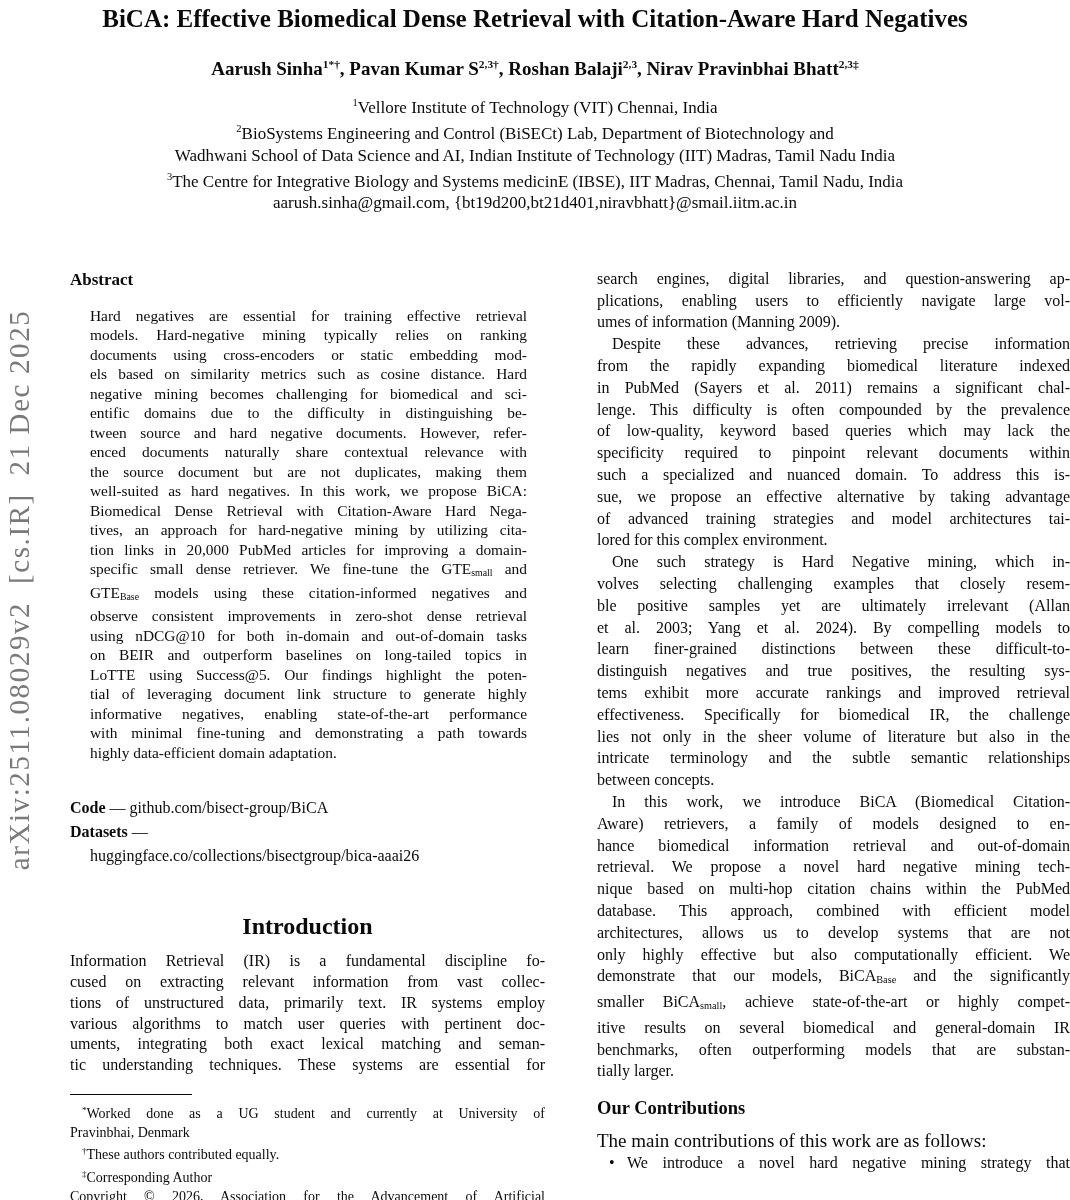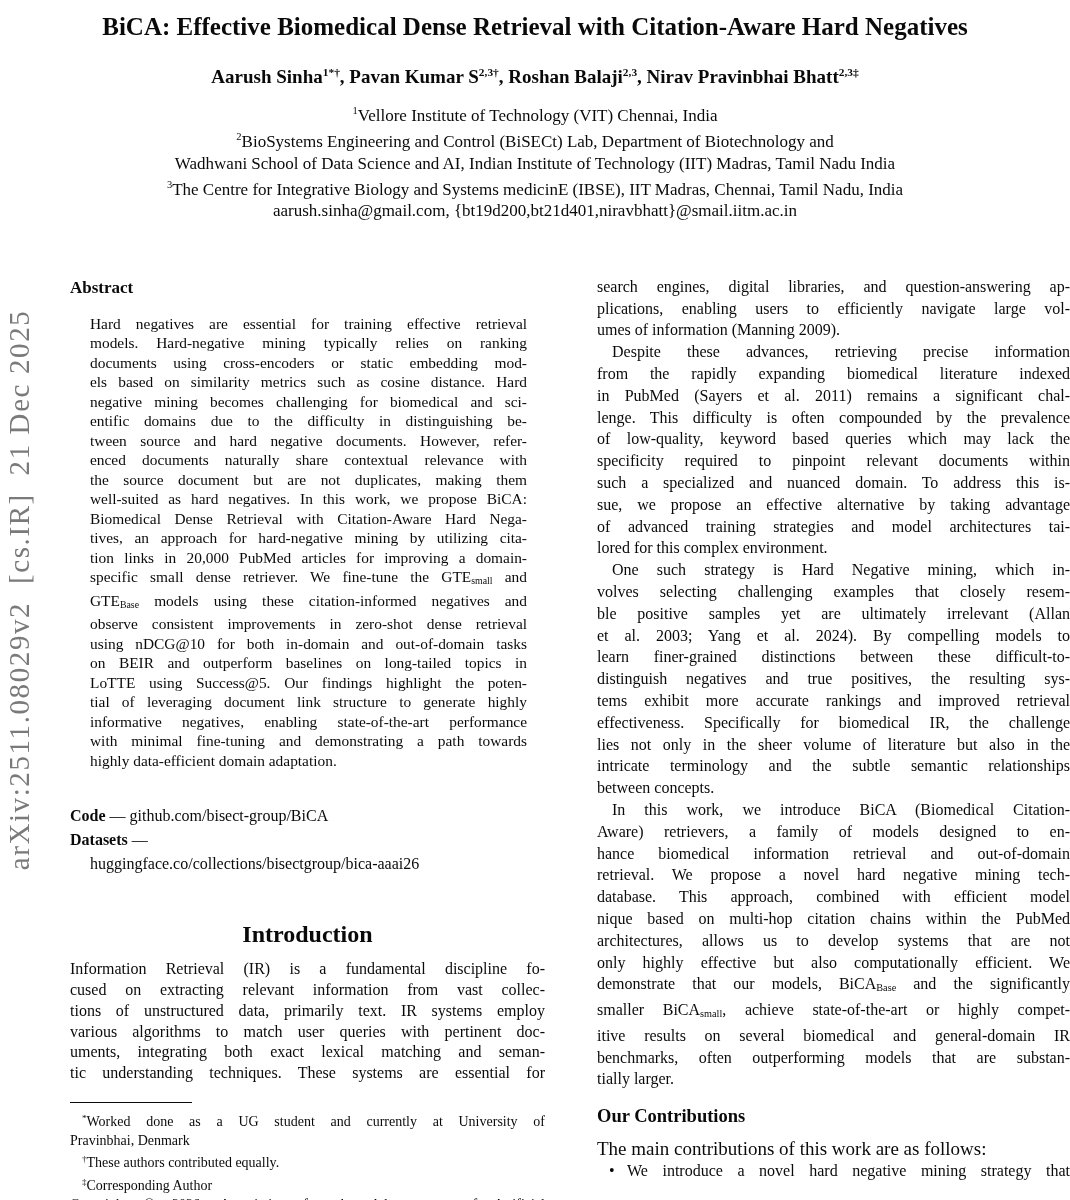--- a/index.html
+++ b/index.html
@@ -13,21 +13,21 @@
 
   
   .watermark{
     position:absolute;left:19px;top:590px;
     transform:translate(-50%,-50%) rotate(-90deg);
     white-space:pre;
     font-size:29px;color:#7a7a7a;letter-spacing:1.6px;
   }
 
   
-  .head{text-align:center;padding-top:12px;}
+  .head{text-align:center;padding-top:4px;}
   .paper-title{font-size:25px;font-weight:bold;margin:0 0 19px 0;line-height:30px;}
   .authors{font-size:19px;font-weight:bold;margin-bottom:12px;line-height:23px;}
   .authors sup{font-size:60%;}
   .affil-line{font-size:17px;line-height:21.5px;}
   .affil-line sup{font-size:62%;}
   .emails{font-size:17px;line-height:21.5px;}
 
   
   .cols{display:flex;margin-top:54px;}
   .col-left{width:475px;margin-left:70px;}
@@ -169,22 +169,22 @@
           <div class="tline"><span>distinguish negatives and true positives, the resulting sys-</span></div>
           <div class="tline"><span>tems exhibit more accurate rankings and improved retrieval</span></div>
           <div class="tline"><span>effectiveness. Specifically for biomedical IR, the challenge</span></div>
           <div class="tline"><span>lies not only in the sheer volume of literature but also in the</span></div>
           <div class="tline"><span>intricate terminology and the subtle semantic relationships</span></div>
           <div class="tline nojust"><span>between concepts.</span></div>
           <div class="tline ind"><span>In this work, we introduce BiCA (Biomedical Citation-</span></div>
           <div class="tline"><span>Aware) retrievers, a family of models designed to en-</span></div>
           <div class="tline"><span>hance biomedical information retrieval and out-of-domain</span></div>
           <div class="tline"><span>retrieval. We propose a novel hard negative mining tech-</span></div>
+          <div class="tline"><span>nique based on multi-hop citation chains within the PubMed</span></div>
           <div class="tline"><span>database. This approach, combined with efficient model</span></div>
-          <div class="tline"><span>nique based on multi-hop citation chains within the PubMed</span></div>
           <div class="tline"><span>architectures, allows us to develop systems that are not</span></div>
           <div class="tline"><span>only highly effective but also computationally efficient. We</span></div>
           <div class="tline"><span>demonstrate that our models, BiCA</span><span class="subscr">Base</span><span> and the significantly</span></div>
           <div class="tline"><span>smaller BiCA</span><span class="subscr">small</span><span>, achieve state-of-the-art or highly compet-</span></div>
           <div class="tline"><span>itive results on several biomedical and general-domain IR</span></div>
           <div class="tline"><span>benchmarks, often outperforming models that are substan-</span></div>
           <div class="tline nojust"><span>tially larger.</span></div>
         </div>
       <h3 class="subsec-title">Our Contributions</h3>
       <div class="contrib-intro tline nojust">The main contributions of this work are as follows:</div>

